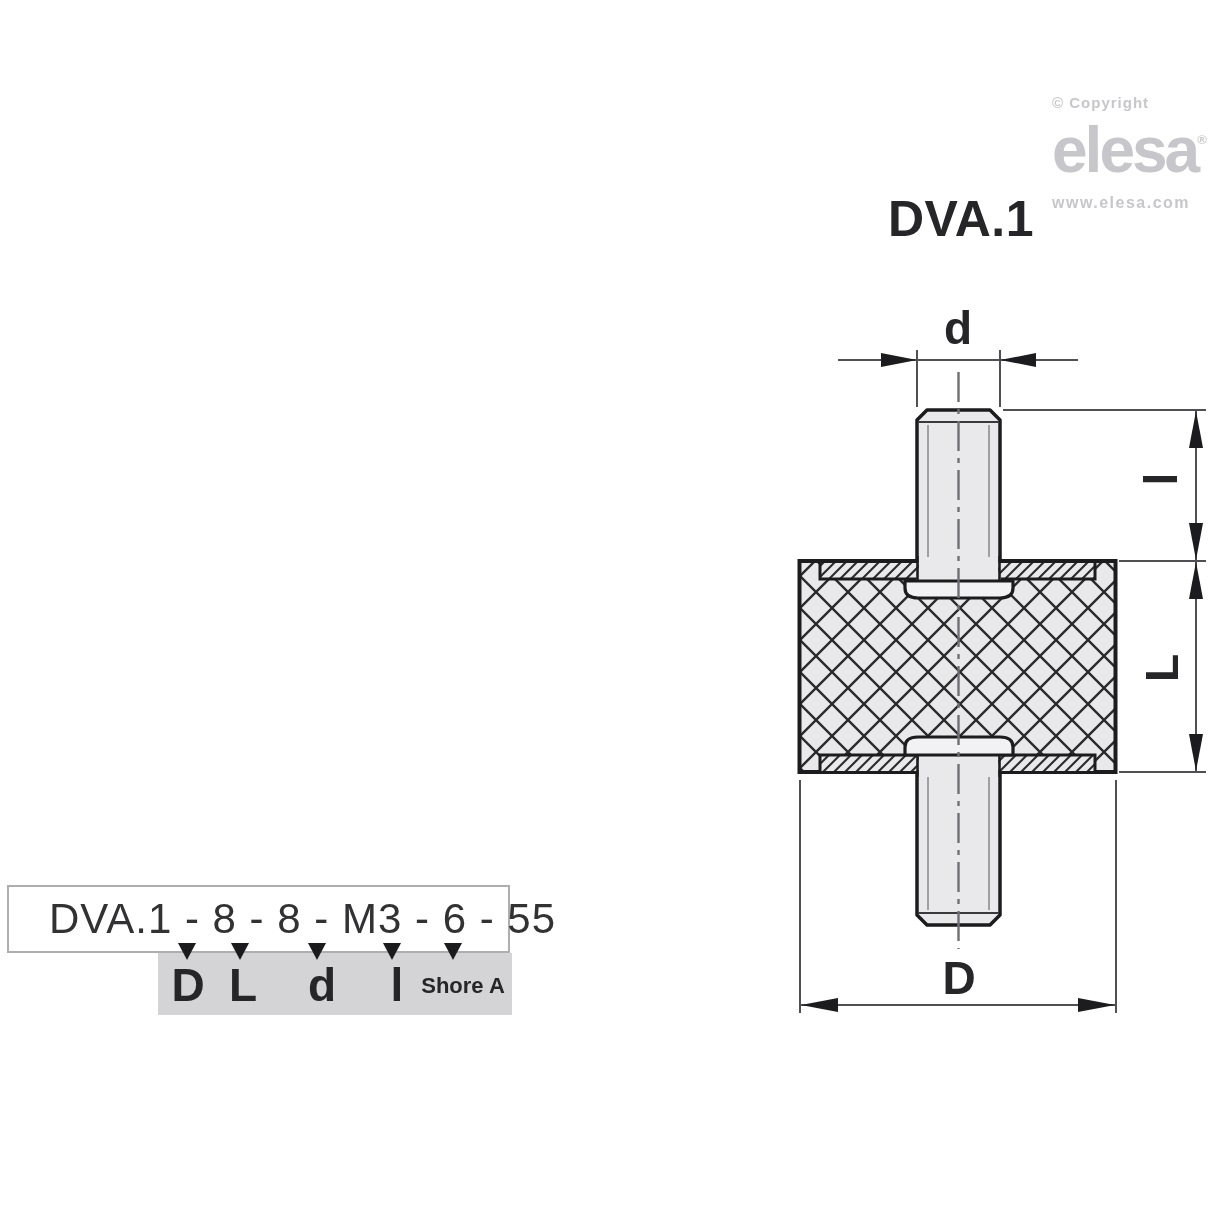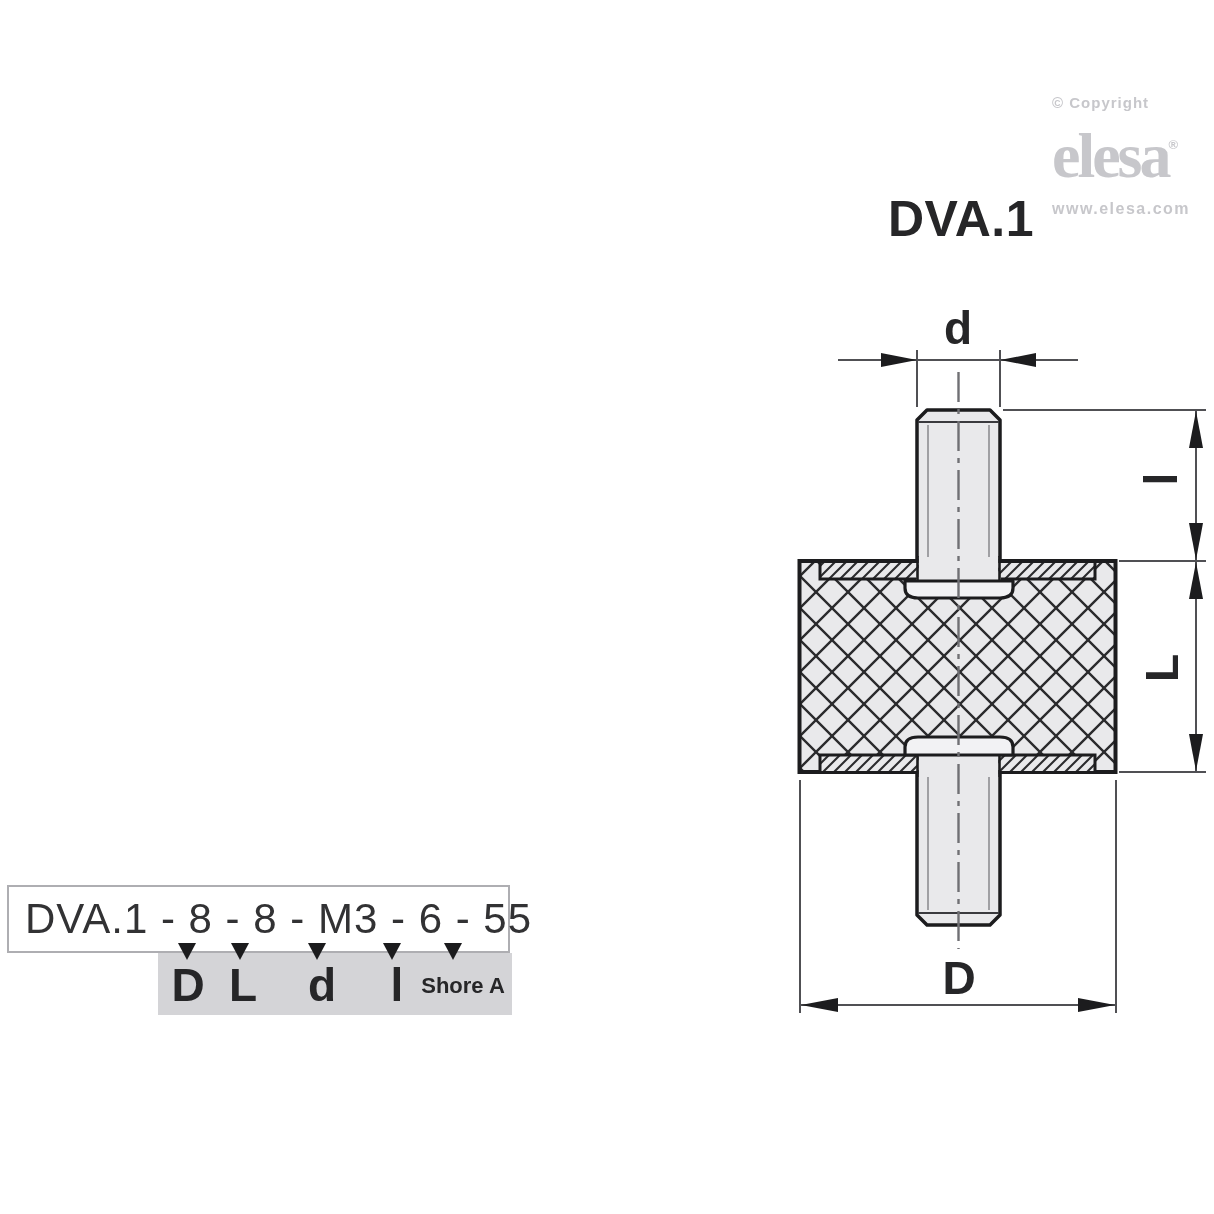--- a/index.html
+++ b/index.html
@@ -3,37 +3,37 @@
 <meta charset="utf-8">
 <style>
   html,body{margin:0;padding:0;background:#ffffff;}
   #page{
     position:relative;width:1214px;height:1117px;background:#ffffff;overflow:hidden;
     font-family:"Liberation Sans","DejaVu Sans",sans-serif;
   }
   
   .logo{position:absolute;left:1052px;top:94px;width:160px;text-align:left;color:#c7c7cb;}
   .logo .copyright{font-size:15px;font-weight:bold;letter-spacing:1px;display:block;}
-  .logo .brand{font-size:64px;font-weight:bold;letter-spacing:-3px;line-height:0.92;display:inline-block;margin-top:16px;font-family:Liberation Serif, serif;}
+  .logo .brand{font-size:64px;font-weight:bold;letter-spacing:-3px;line-height:0.92;display:inline-block;margin-top:10px;}
   .logo .reg{font-size:13px;font-weight:bold;vertical-align:28px;letter-spacing:0;}
   .logo .site{font-size:16px;font-weight:bold;letter-spacing:1.5px;display:block;margin-top:14px;}
   
   .title{position:absolute;left:888px;top:190px;width:160px;font-size:50px;font-weight:bold;color:#262628;letter-spacing:0.5px;}
   
   svg.draw{position:absolute;left:0;top:0;}
   .dim-label{
     position:absolute;width:60px;height:54px;display:flex;align-items:center;justify-content:center;
     font-size:46px;font-weight:bold;color:#262628;
   }
   .rot{transform:rotate(-90deg);}
   
   .code-box{
     position:absolute;left:7px;top:885px;width:503px;height:68px;box-sizing:border-box;
     background:#ffffff;border:2px solid #aeaeb2;
-    display:flex;align-items:center;padding-left:16px;
+    display:flex;align-items:center;padding-left:40px;
     font-size:42px;color:#323234;letter-spacing:1px;white-space:nowrap;
   }
   .legend-box{position:absolute;left:158px;top:953px;width:354px;height:62px;background:#d4d4d7;}
   .tri{
     position:absolute;width:0;height:0;top:943px;
     border-left:9px solid transparent;border-right:9px solid transparent;border-top:17px solid #1b1b1d;
   }
   .leg-label{
     position:absolute;top:960px;width:60px;height:50px;display:flex;align-items:center;justify-content:center;
     font-size:46px;font-weight:bold;color:#262628;

